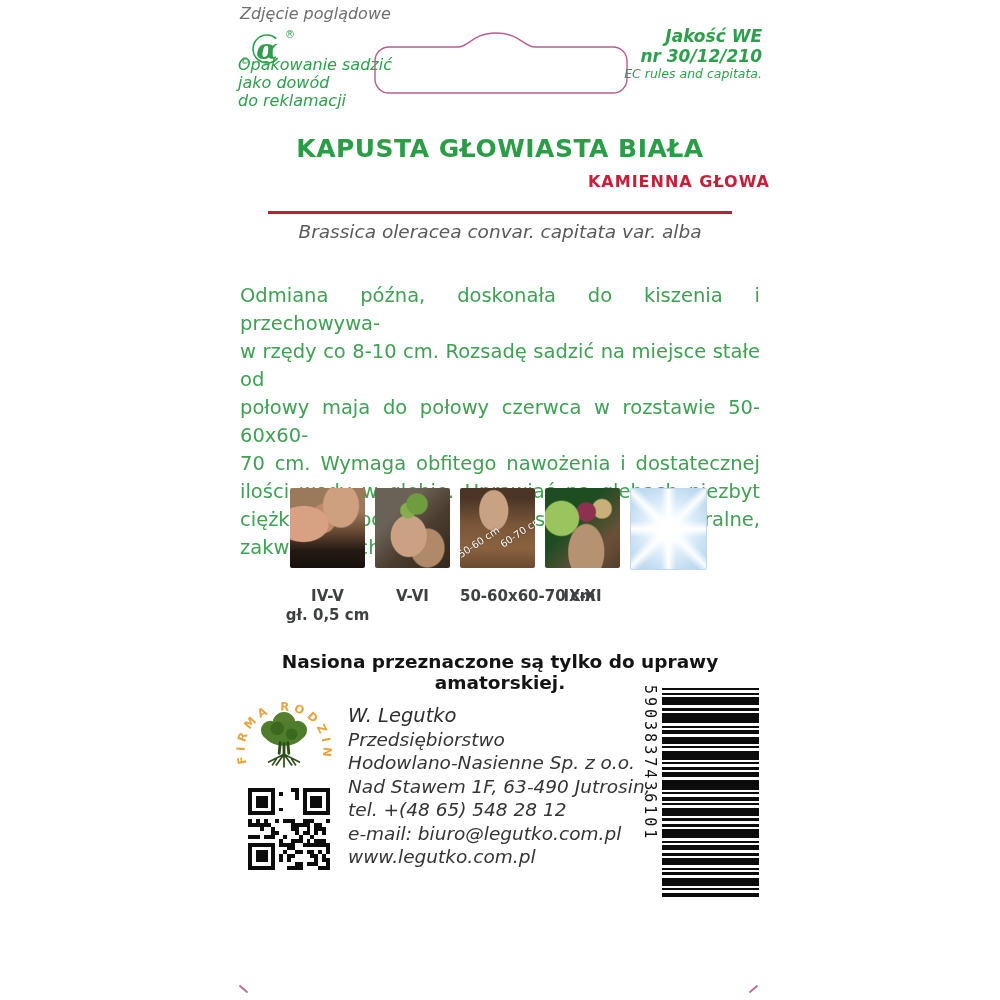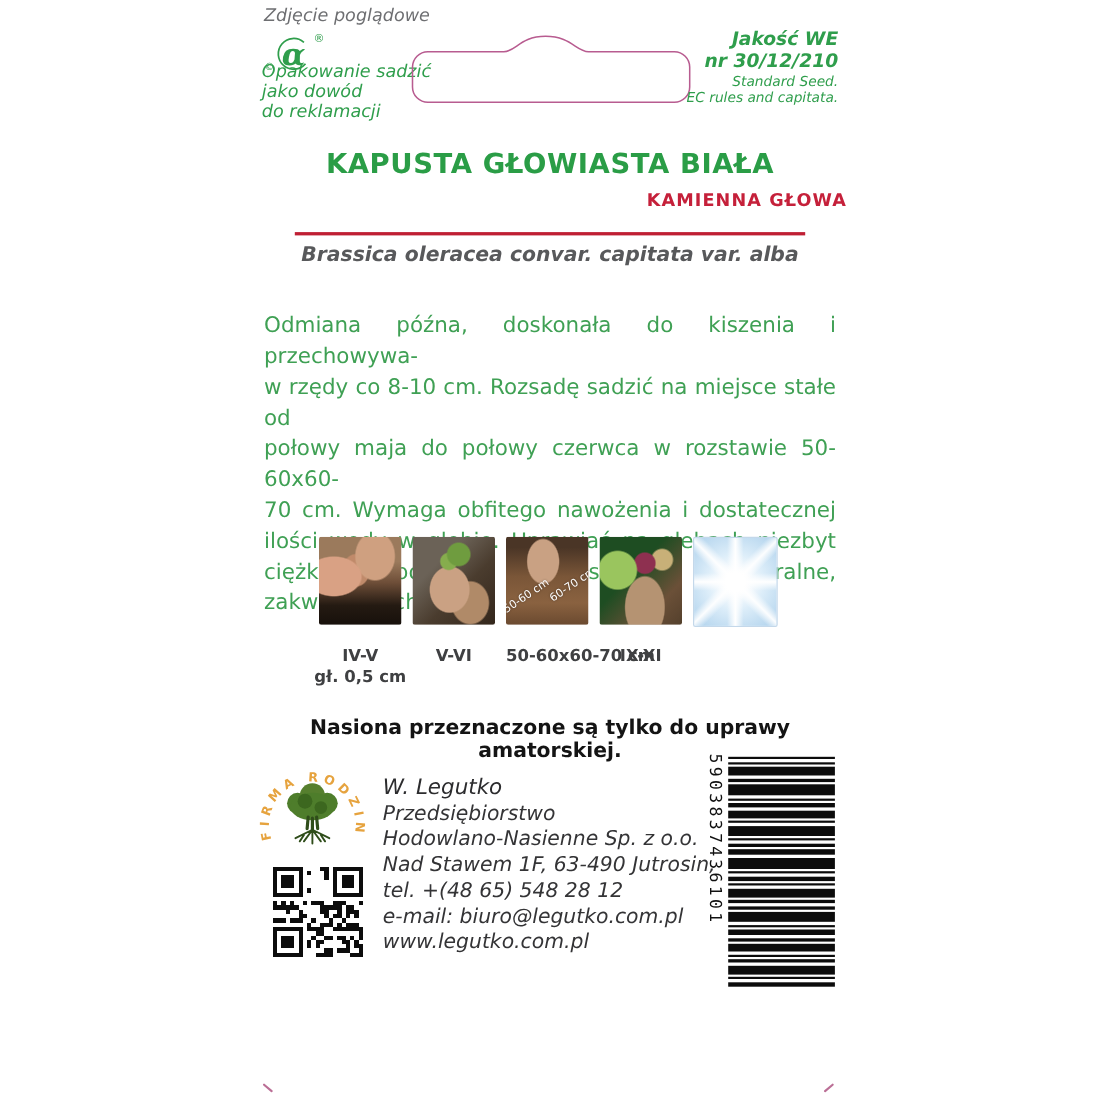--- a/index.html
+++ b/index.html
@@ -20,21 +20,21 @@
   .header-right .big{font-size:17px;font-weight:bold;font-style:italic;line-height:20px;}
   .header-right .small{font-size:12.5px;font-style:italic;line-height:15px;}
 
   
   .species-title{position:absolute;left:230px;top:134px;width:540px;text-align:center;
                  font-size:25px;font-weight:bold;color:var(--green-title);letter-spacing:.5px;}
   .variety-title{position:absolute;left:230px;top:172px;width:540px;text-align:right;
                  font-size:16px;font-weight:600;color:var(--red);letter-spacing:1px;}
   .red-rule{position:absolute;left:268px;top:211px;width:464px;height:2.5px;background:var(--red-rule);}
   .latin-name{position:absolute;left:230px;top:221px;width:540px;text-align:center;
-              font-size:18.5px;font-style:italic;color:#58595b;font-weight:bold;}
+              font-size:18.5px;font-style:italic;color:#58595b;}
 
   
   .description{position:absolute;left:240px;top:272px;width:520px;color:var(--green-body);
                font-size:19.5px;line-height:28px;margin-top:10px;}
   .description .dline{text-align:justify;text-align-last:justify;white-space:nowrap0;}
 
   
   .strip{position:absolute;left:290px;top:488px;display:flex;gap:10px;}
   .photo{width:75px;height:80px;position:relative;overflow:hidden;border-radius:2px;}
   .photo-sowing{background:
@@ -120,21 +120,20 @@
 
   <svg class="hangtab" viewBox="0 0 258 70">
     <path d="M 17,17 L 86,17 C 97,17 101,3 124,3 C 147,3 152,17 163,17 L 241,17
              A 14,14 0 0 1 255,31 L 255,49 A 14,14 0 0 1 241,63 L 17,63
              A 14,14 0 0 1 3,49 L 3,31 A 14,14 0 0 1 17,17 Z" fill="none" stroke="#b85c90" stroke-width="1.4"></path>
   </svg>
 
   <div class="header-right">
     <div class="big">Jakość WE</div>
     <div class="big">nr 30/12/210</div>
-    <div class="small">Standard Seed.</div>
     <div class="small">EC rules and capitata.</div>
   </div>
 
   <div class="species-title">KAPUSTA GŁOWIASTA BIAŁA</div>
   <div class="variety-title">KAMIENNA GŁOWA</div>
   <div class="red-rule"></div>
   <div class="latin-name">Brassica oleracea convar. capitata var. alba</div>
 
   <div class="description">
     <div class="dline">Odmiana późna, doskonała do kiszenia i przechowywa-</div>

